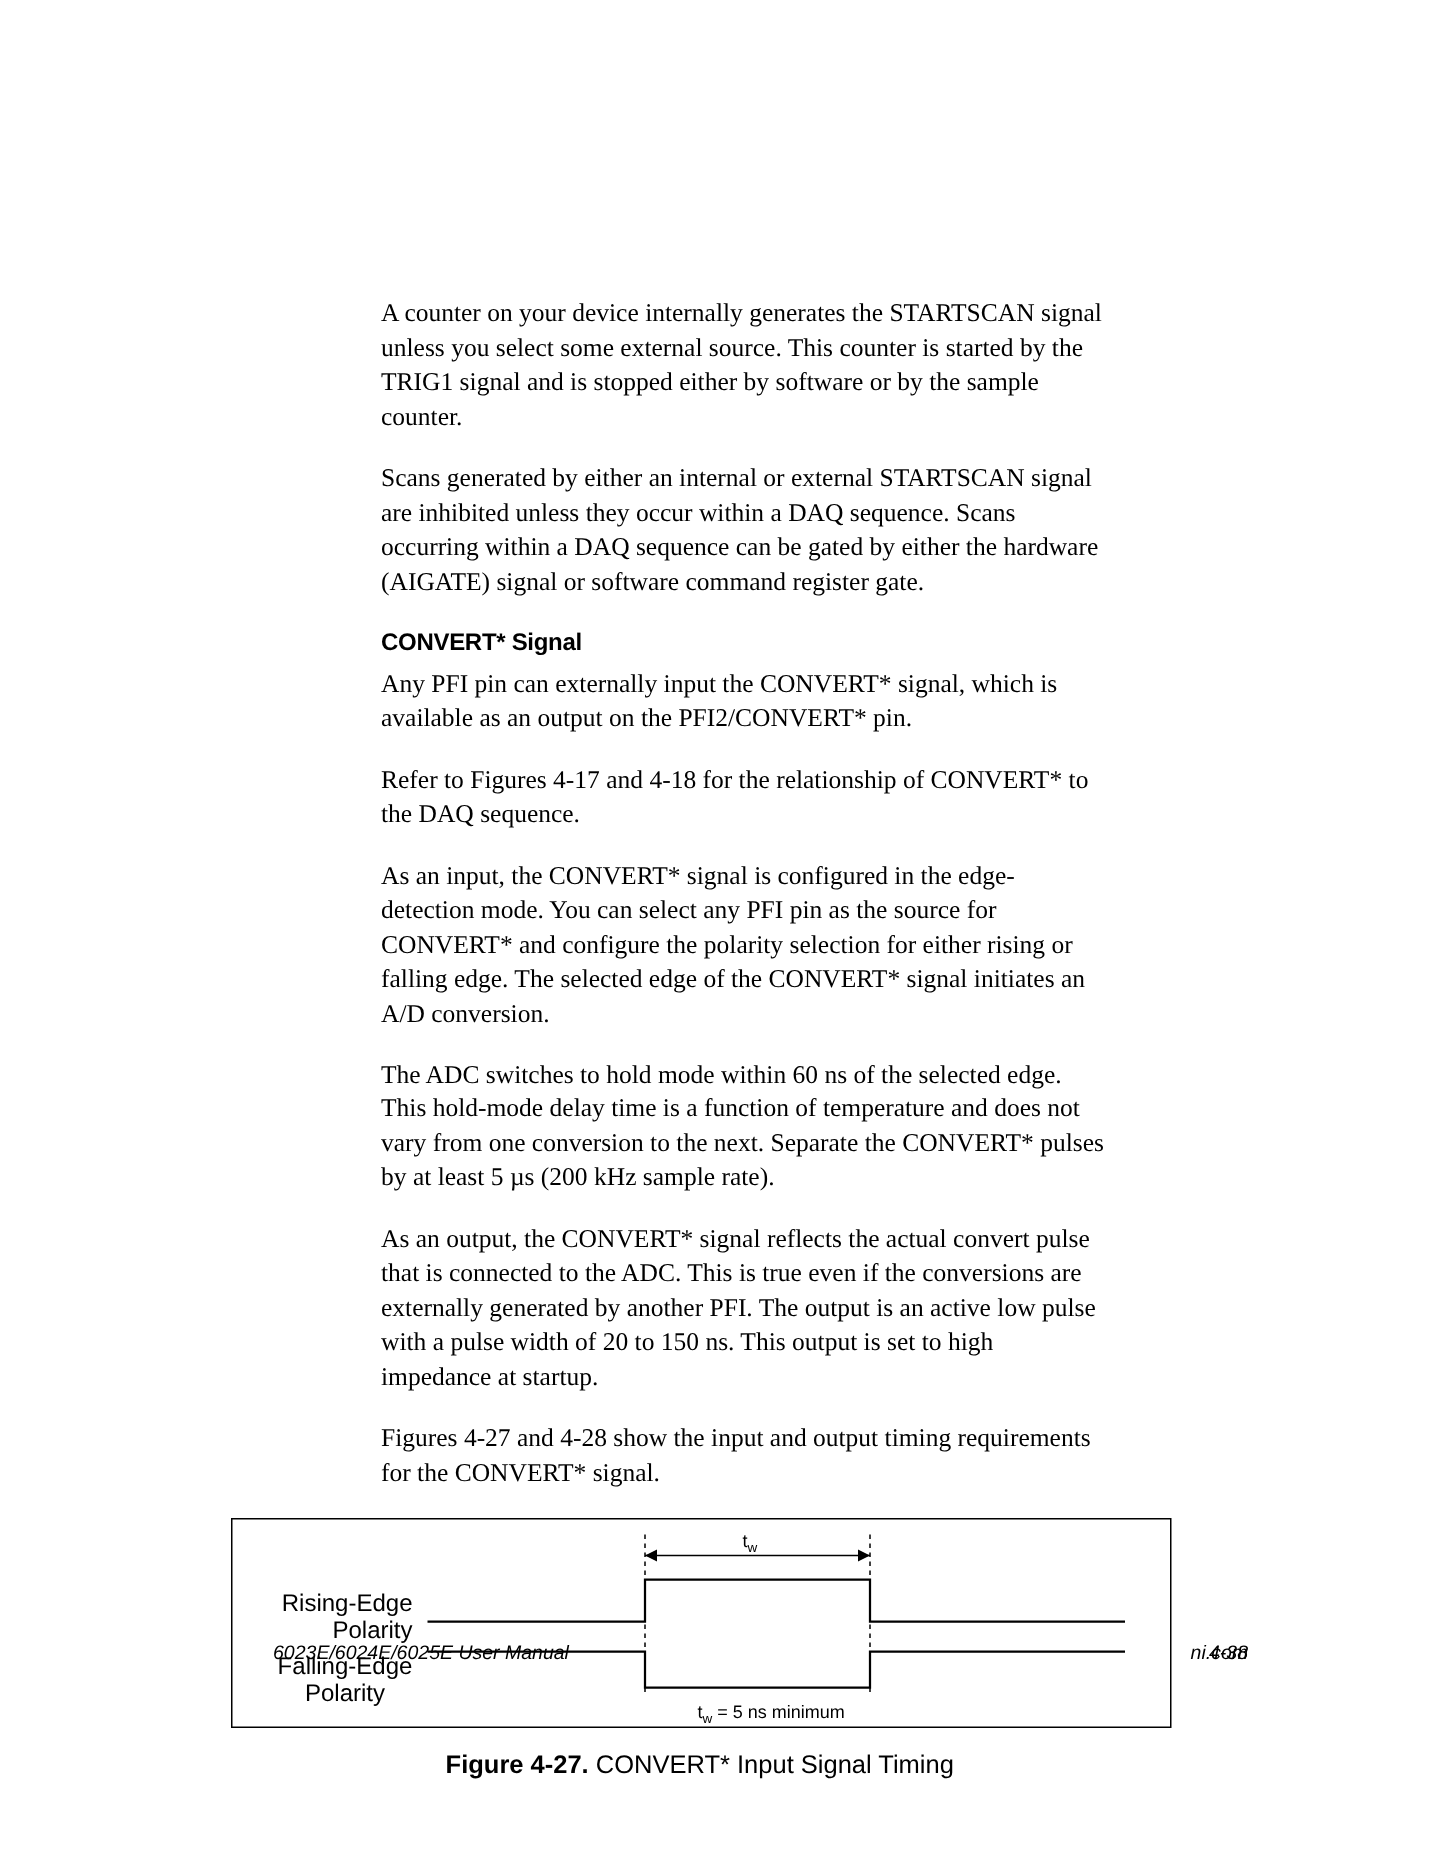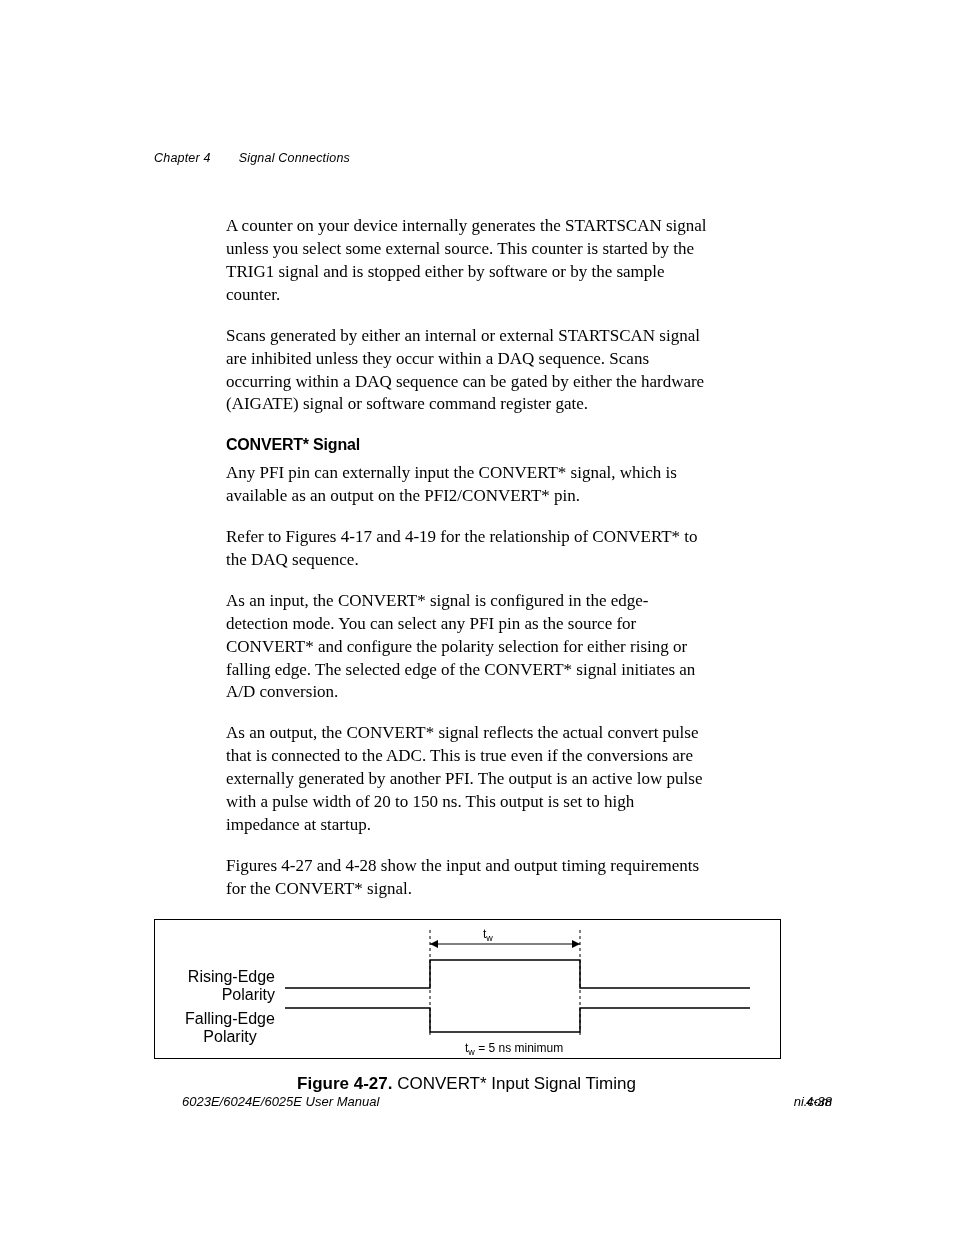--- a/index.html
+++ b/index.html
@@ -21,21 +21,21 @@
     width: 650px;
   }
   .running-head {
     font-style: italic;
     font-family: Arial, Helvetica, sans-serif;
     font-size: 12.5px;
     letter-spacing: 0.2px;
   }
   .running-head .gap { display:inline-block; width: 28px; }
   .body-col {
-    margin-left: 72px; 
+    margin-left: 100px; 
     margin-top: 48px;
     width: 484px;
   }
   .body-col p { margin: 0 0 18px 0; text-align: left; }
   .h2 {
     font-family: Arial, Helvetica, sans-serif;
     font-weight: bold;
     font-stretch: condensed;
     letter-spacing: -0.2px;
     font-size: 16px;
@@ -84,43 +84,41 @@
     font-family: Arial, Helvetica, sans-serif;
     font-size: 12px;
   }
   .tw-label sub { font-size: 9px; vertical-align: sub; }
   svg { position:absolute; left:0; top:0; }
 </style>
 </head>
 <body>
 
 <div class="page">
-  <div class="running-head">
-    <span>Chapter 4</span><span class="gap"></span><span>Signal Connections</span>
-  </div>
 
   <div class="body-col">
     <p>A counter on your device internally generates the STARTSCAN signal unless you select some external source. This counter is started by the TRIG1 signal and is stopped either by software or by the sample counter.</p>
     <p>Scans generated by either an internal or external STARTSCAN signal are inhibited unless they occur within a DAQ sequence. Scans occurring within a DAQ sequence can be gated by either the hardware (AIGATE) signal or software command register gate.</p>
     <div class="h2">CONVERT* Signal</div>
     <p>Any PFI pin can externally input the CONVERT* signal, which is available as an output on the PFI2/CONVERT* pin.</p>
-    <p>Refer to Figures 4-17 and 4-19 for the relationship of CONVERT* to the DAQ sequence.</p>
+    <p>Refer to Figures 4-17 and 4-18 for the relationship of CONVERT* to the DAQ sequence.</p>
     <p>As an input, the CONVERT* signal is configured in the edge-detection mode. You can select any PFI pin as the source for CONVERT* and configure the polarity selection for either rising or falling edge. The selected edge of the CONVERT* signal initiates an A/D conversion.</p>
+    <p>The ADC switches to hold mode within 60 ns of the selected edge. This hold-mode delay time is a function of temperature and does not vary from one conversion to the next. Separate the CONVERT* pulses by at least 5 µs (200 kHz sample rate).</p>
     <p>As an output, the CONVERT* signal reflects the actual convert pulse that is connected to the ADC. This is true even if the conversions are externally generated by another PFI. The output is an active low pulse with a pulse width of 20 to 150 ns. This output is set to high impedance at startup.</p>
     <p>Figures 4-27 and 4-28 show the input and output timing requirements for the CONVERT* signal.</p>
   </div>
 
   <div class="figure-box">
 
     <div class="sig-label" style="left:30px; top:48px; width:90px;">Rising-Edge
 Polarity</div>
     <div class="sig-label" style="left:30px; top:90px; width:90px;text-align:center;">Falling-Edge
 Polarity</div>
 
-    <div class="tw-label" style="left:328px; top:6px;">t<sub>w</sub></div>
+    <div class="tw-label" style="left:340px; top:6px;">t<sub>w</sub></div>
     <div class="tw-label" style="left:310px; top:120px;">t<sub>w</sub><span> = 5 ns minimum</span></div>
 
     <svg width="625" height="138">
 
       <line x1="275" y1="10" x2="275" y2="115" stroke="#000" stroke-width="1" stroke-dasharray="3,3"></line>
       <line x1="425" y1="10" x2="425" y2="115" stroke="#000" stroke-width="1" stroke-dasharray="3,3"></line>
 
       <line x1="275" y1="24" x2="425" y2="24" stroke="#000" stroke-width="1"></line>
       <polygon points="275,24 283,20 283,28" fill="#000"></polygon>
       <polygon points="425,24 417,20 417,28" fill="#000"></polygon>

